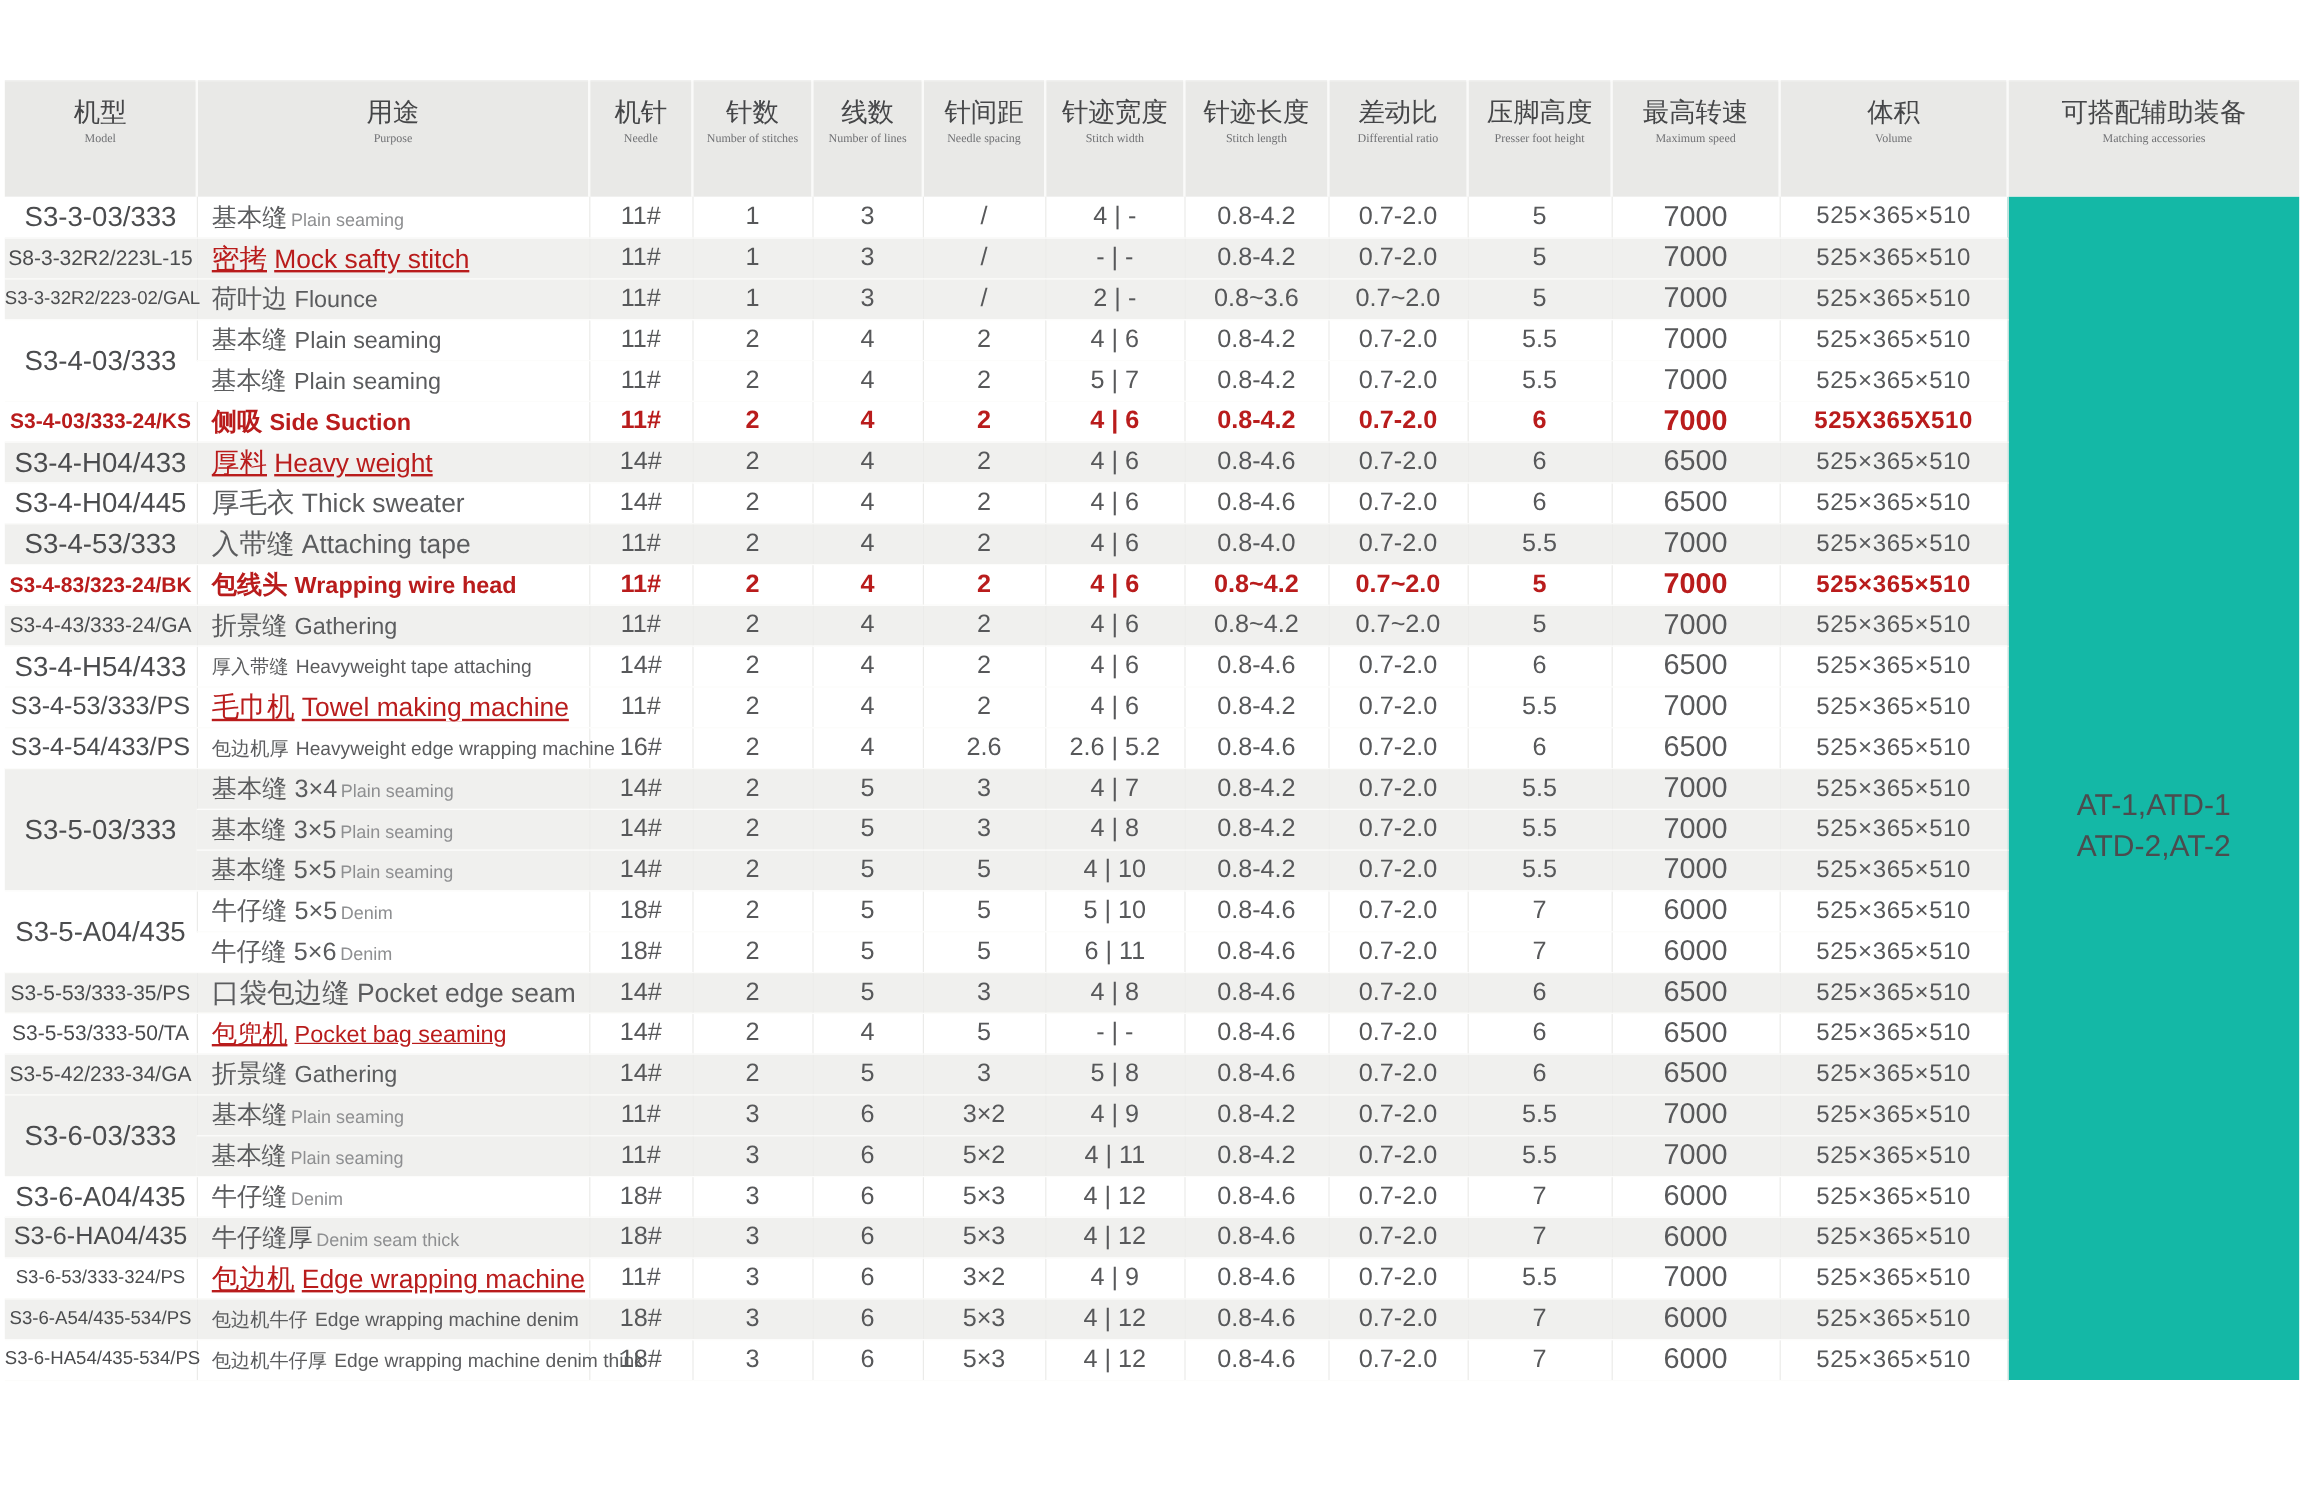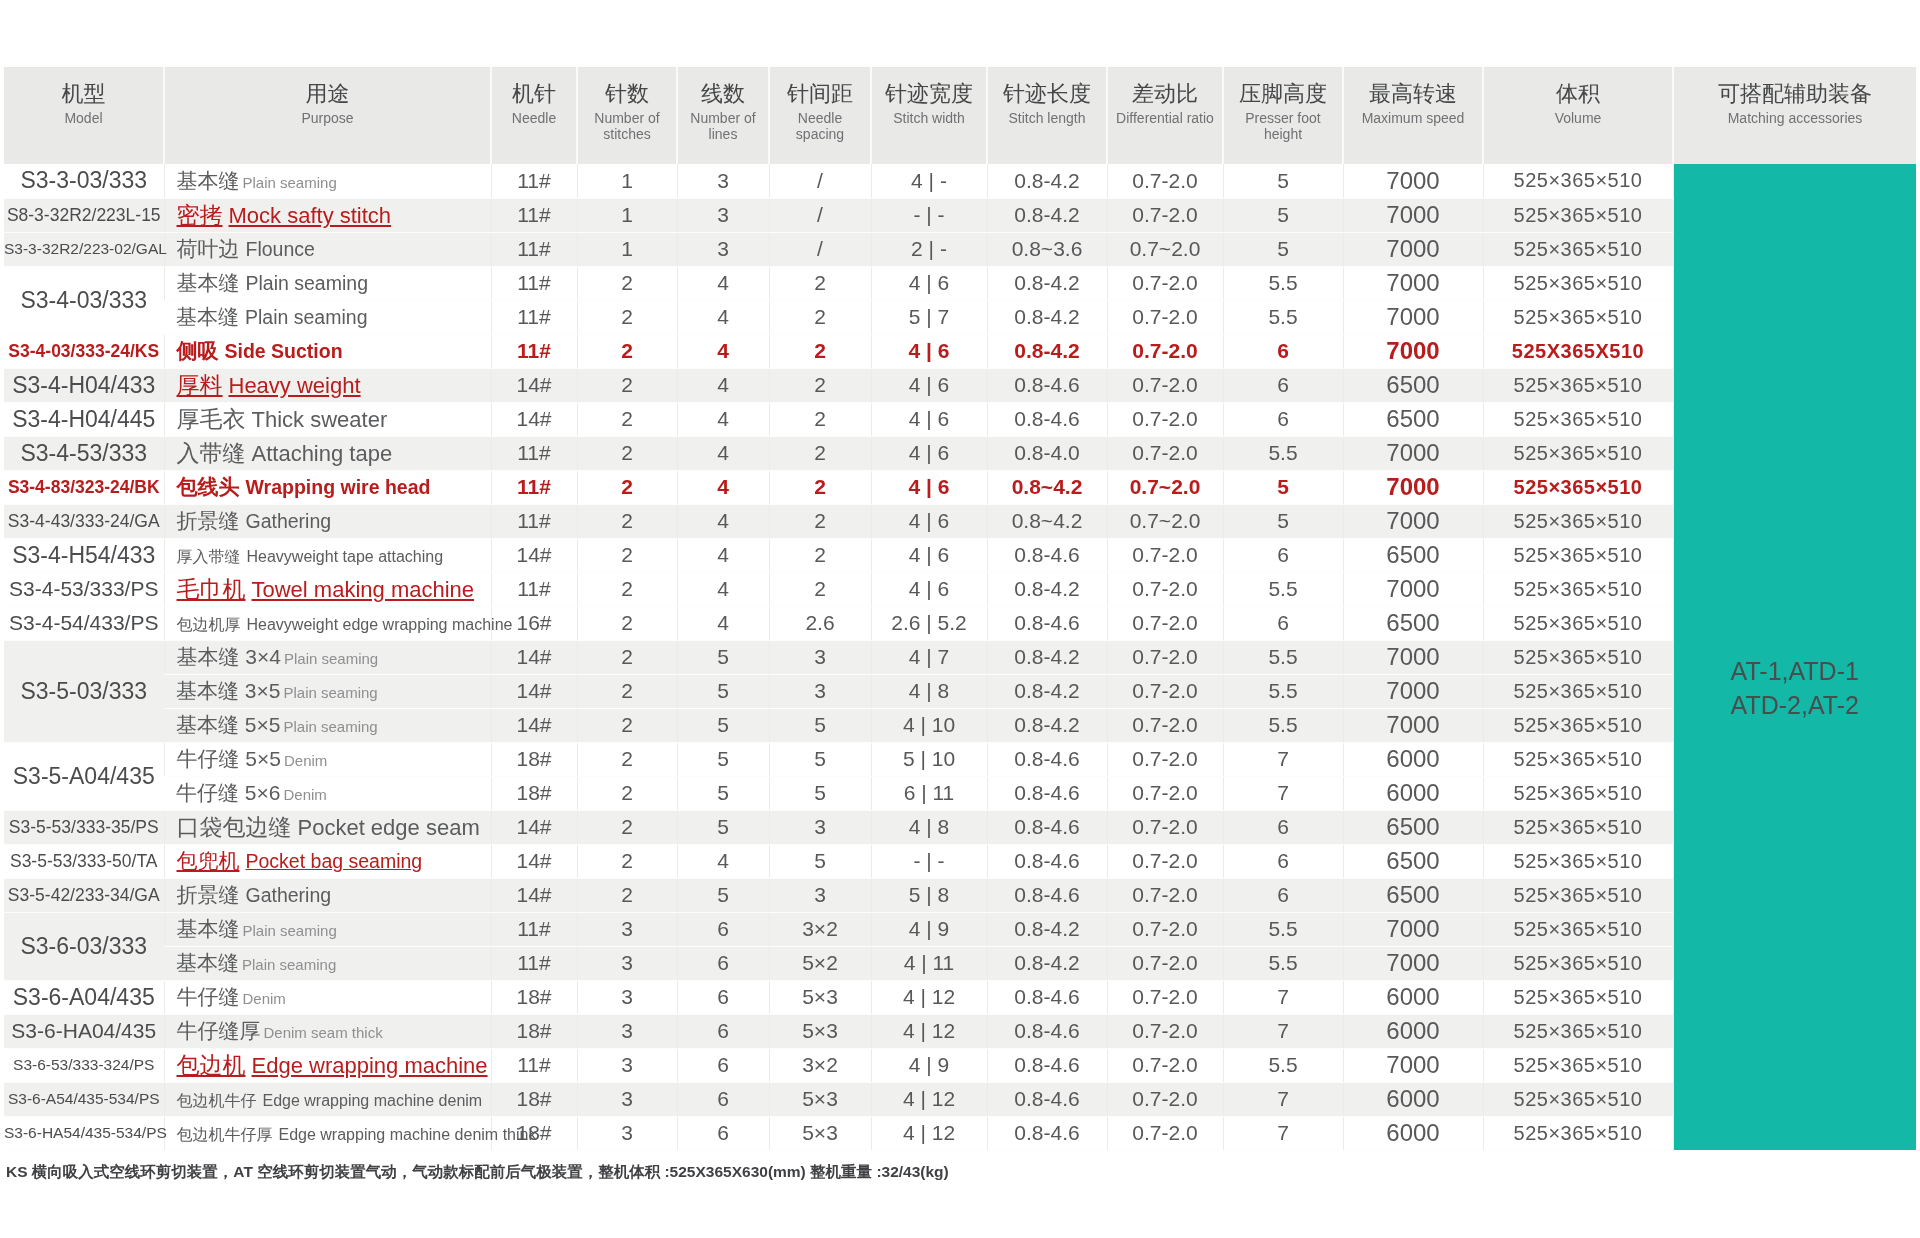--- a/index.html
+++ b/index.html
@@ -2,24 +2,24 @@
 <html><head>
 <meta charset="utf-8">
 <style>
   html,body{margin:0;padding:0;background:#ffffff;width:1920px;height:1238px;overflow:hidden;
     font-family:"Liberation Sans","DejaVu Sans",sans-serif;}
   #page{position:relative;width:1920px;height:1238px;background:#fff;}
 
   table.spec{border-collapse:collapse;table-layout:fixed;width:1912px;
     position:absolute;left:4px;top:67px;border-top:1px solid #e6e6e4;}
   thead th{background:#e9e9e7;height:83px;vertical-align:top;padding-top:12px;
-    border-left:2px solid #fafaf9;font-weight:normal;}
+    border-left:2px solid #fafaf9;font-weight:normal;font-family:Liberation Serif, serif;}
   thead th:first-child{border-left:none;}
   .hz{font-size:22px;color:#454648;line-height:1.25;}
-  .he{font-size:14px;color:#707174;line-height:1.2;margin-top:2px;padding:0 6px;}
+  .he{font-size:10px;color:#707174;line-height:1.2;margin-top:2px;padding:0 6px;}
 
   tbody tr{height:34px;background:#ffffff;}
   tbody tr.shade{background:#f0f0ee;}
   tbody td{text-align:center;vertical-align:middle;padding:0;
     border-left:1px solid #ebebe9;border-bottom:1px solid #fcfcfb;
     color:#57585a;font-size:21px;white-space:nowrap;}
   tbody td:first-child{border-left:none;}
 
   td.model{color:#4b4c4e;}
   .m-xl{font-size:23px;} .m-lg{font-size:21px;} .m-md{font-size:17.5px;} .m-sm{font-size:15.5px;}
@@ -522,14 +522,13 @@
           <td class="num">5×3</td>
           <td class="num">4 | 12</td>
           <td class="num">0.8-4.6</td>
           <td class="num">0.7-2.0</td>
           <td class="num">7</td>
           <td class="spd">6000</td>
           <td class="vol">525×365×510</td>
         </tr>
       </tbody>
   </table>
-  <div id="footnote">KS 横向吸入式空线环剪切装置，AT 空线环剪切装置气动，气动款标配前后气极装置，整机体积 :525X365X630(mm) 整机重量 :32/43(kg)</div>
 </div>
 
 </body></html>

